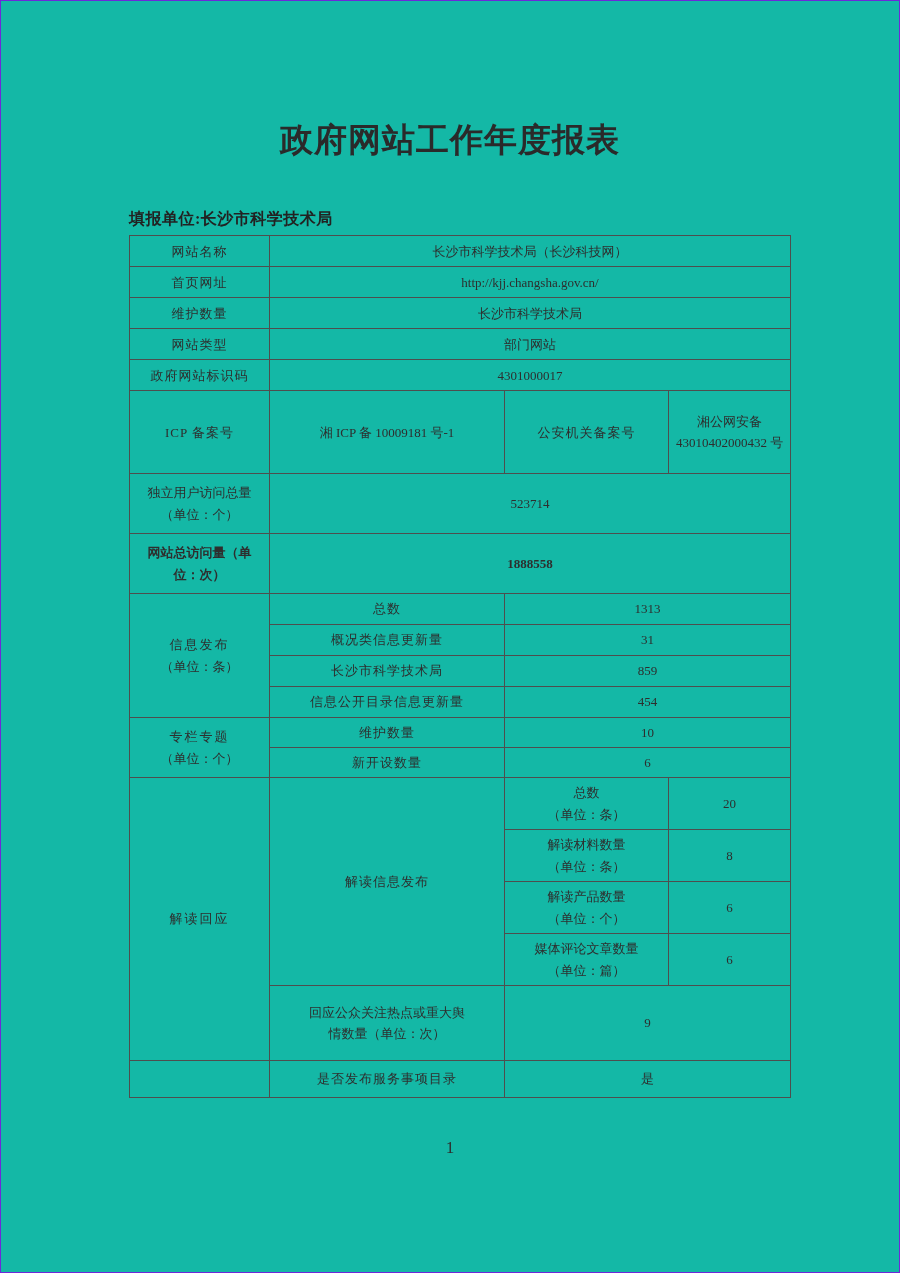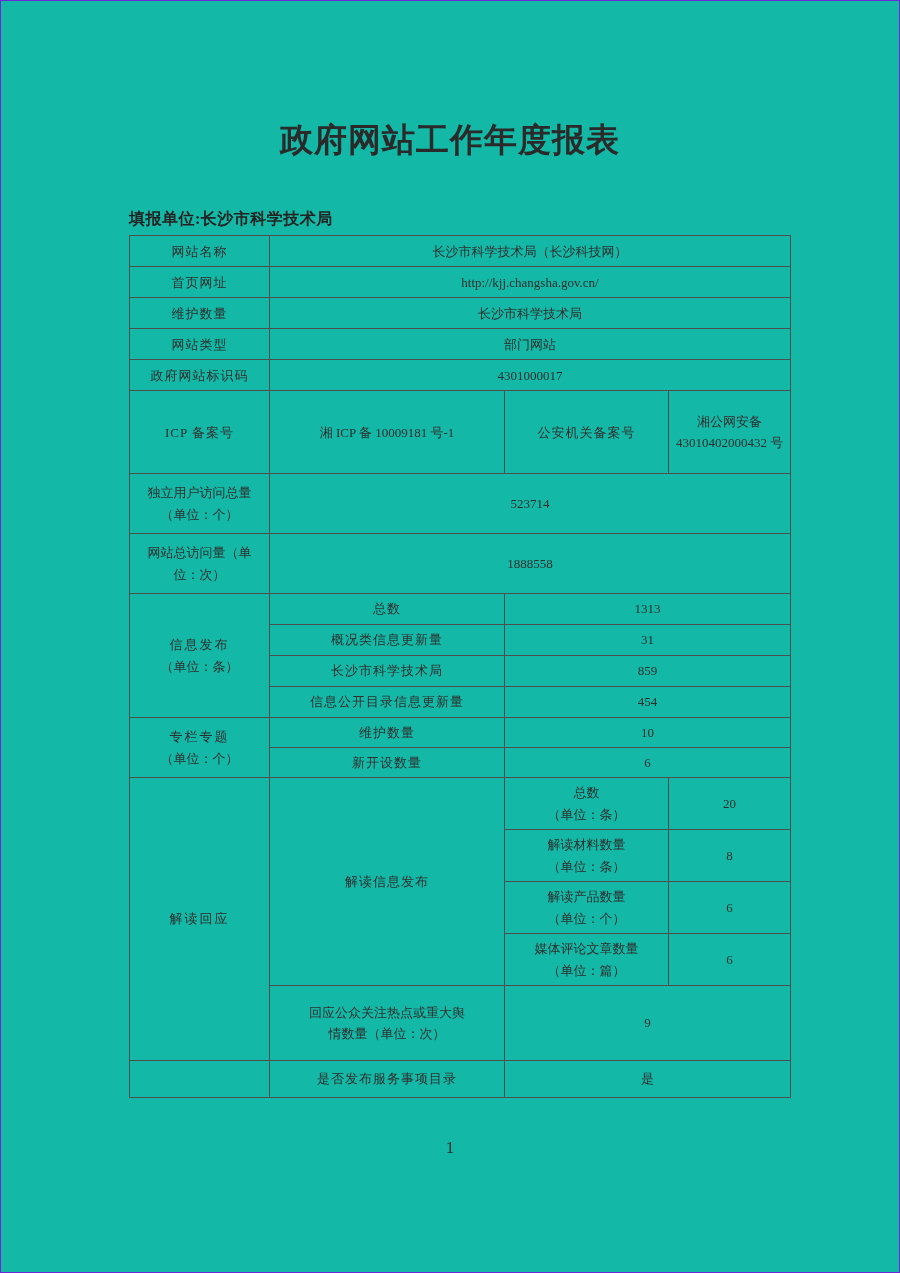--- a/index.html
+++ b/index.html
@@ -58,21 +58,21 @@
     overflow: hidden;
   }
   .lbl { letter-spacing: 1px; }
   .seclbl { letter-spacing: 2px; }
   .narrow { max-width: 120px; margin: 6px auto; }
   .hotspot-label { max-width: 166px; margin: 0 auto; }
   .police-val { max-width: 114px; margin: 13px auto; overflow-wrap: break-word; font-family: Liberation Serif, serif; }
   .h31 { height: 31px; }
   .h83 { height: 83px; }
   .h54 { height: 54px; }
-  .h55 { height: 55px; }
+  .h55 { height: 55px; font-weight: bold; }
   .h30 { height: 30px; }
   .h52 { height: 52px; }
   .h75 { height: 75px; }
   .h37 { height: 37px; margin-top: 6px; }
   .pageno {
     margin-top: 40px;
     text-align: center;
     font-size: 17px;
     color: #2e2e2e;
   }

